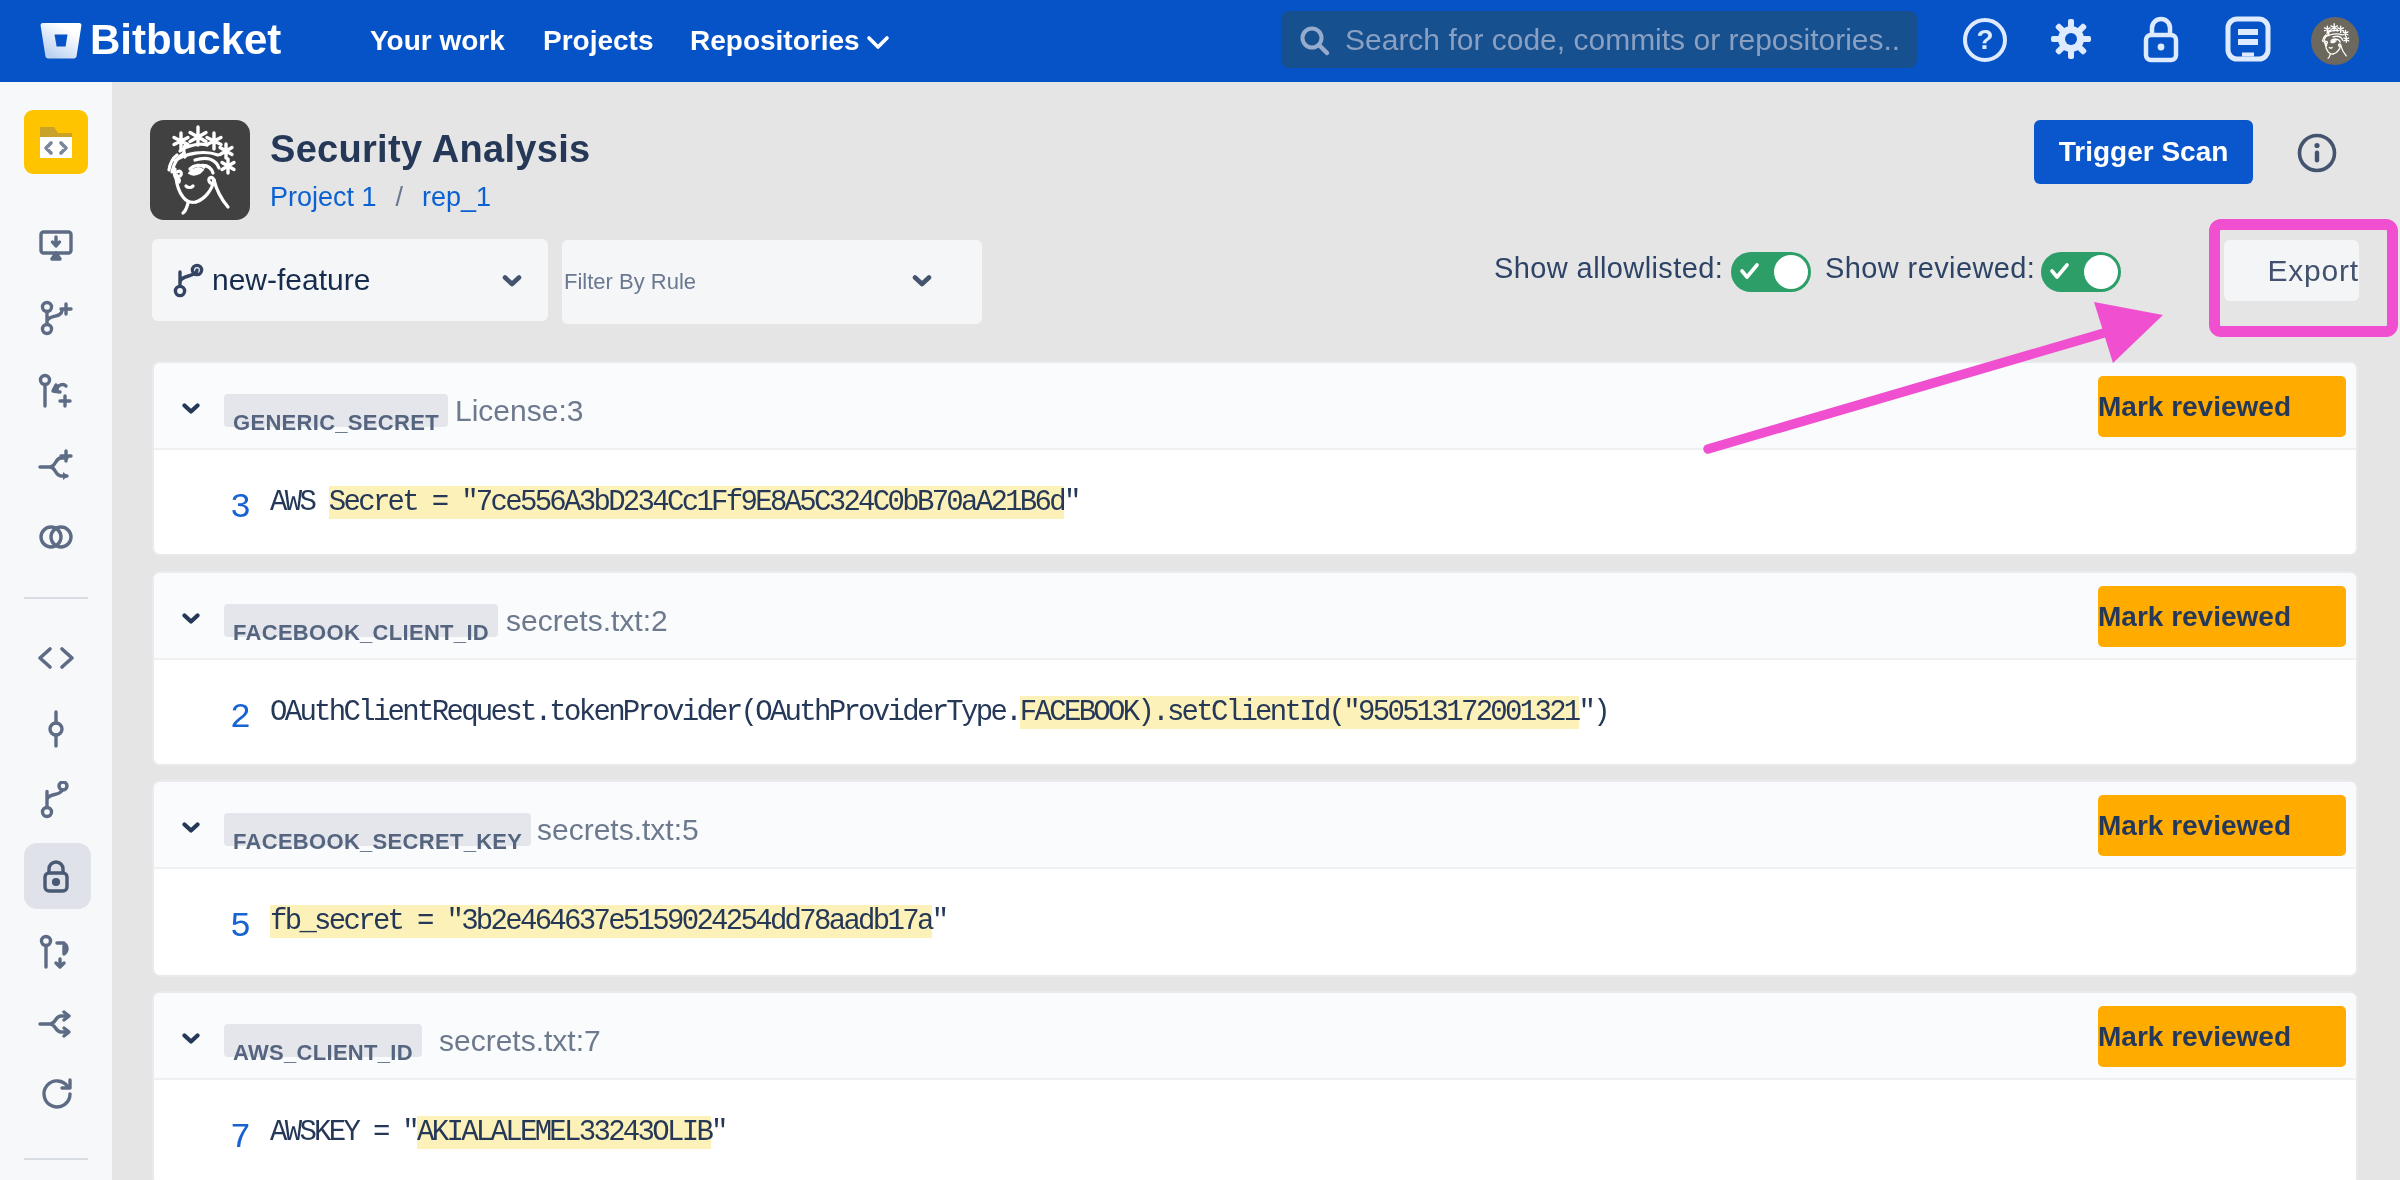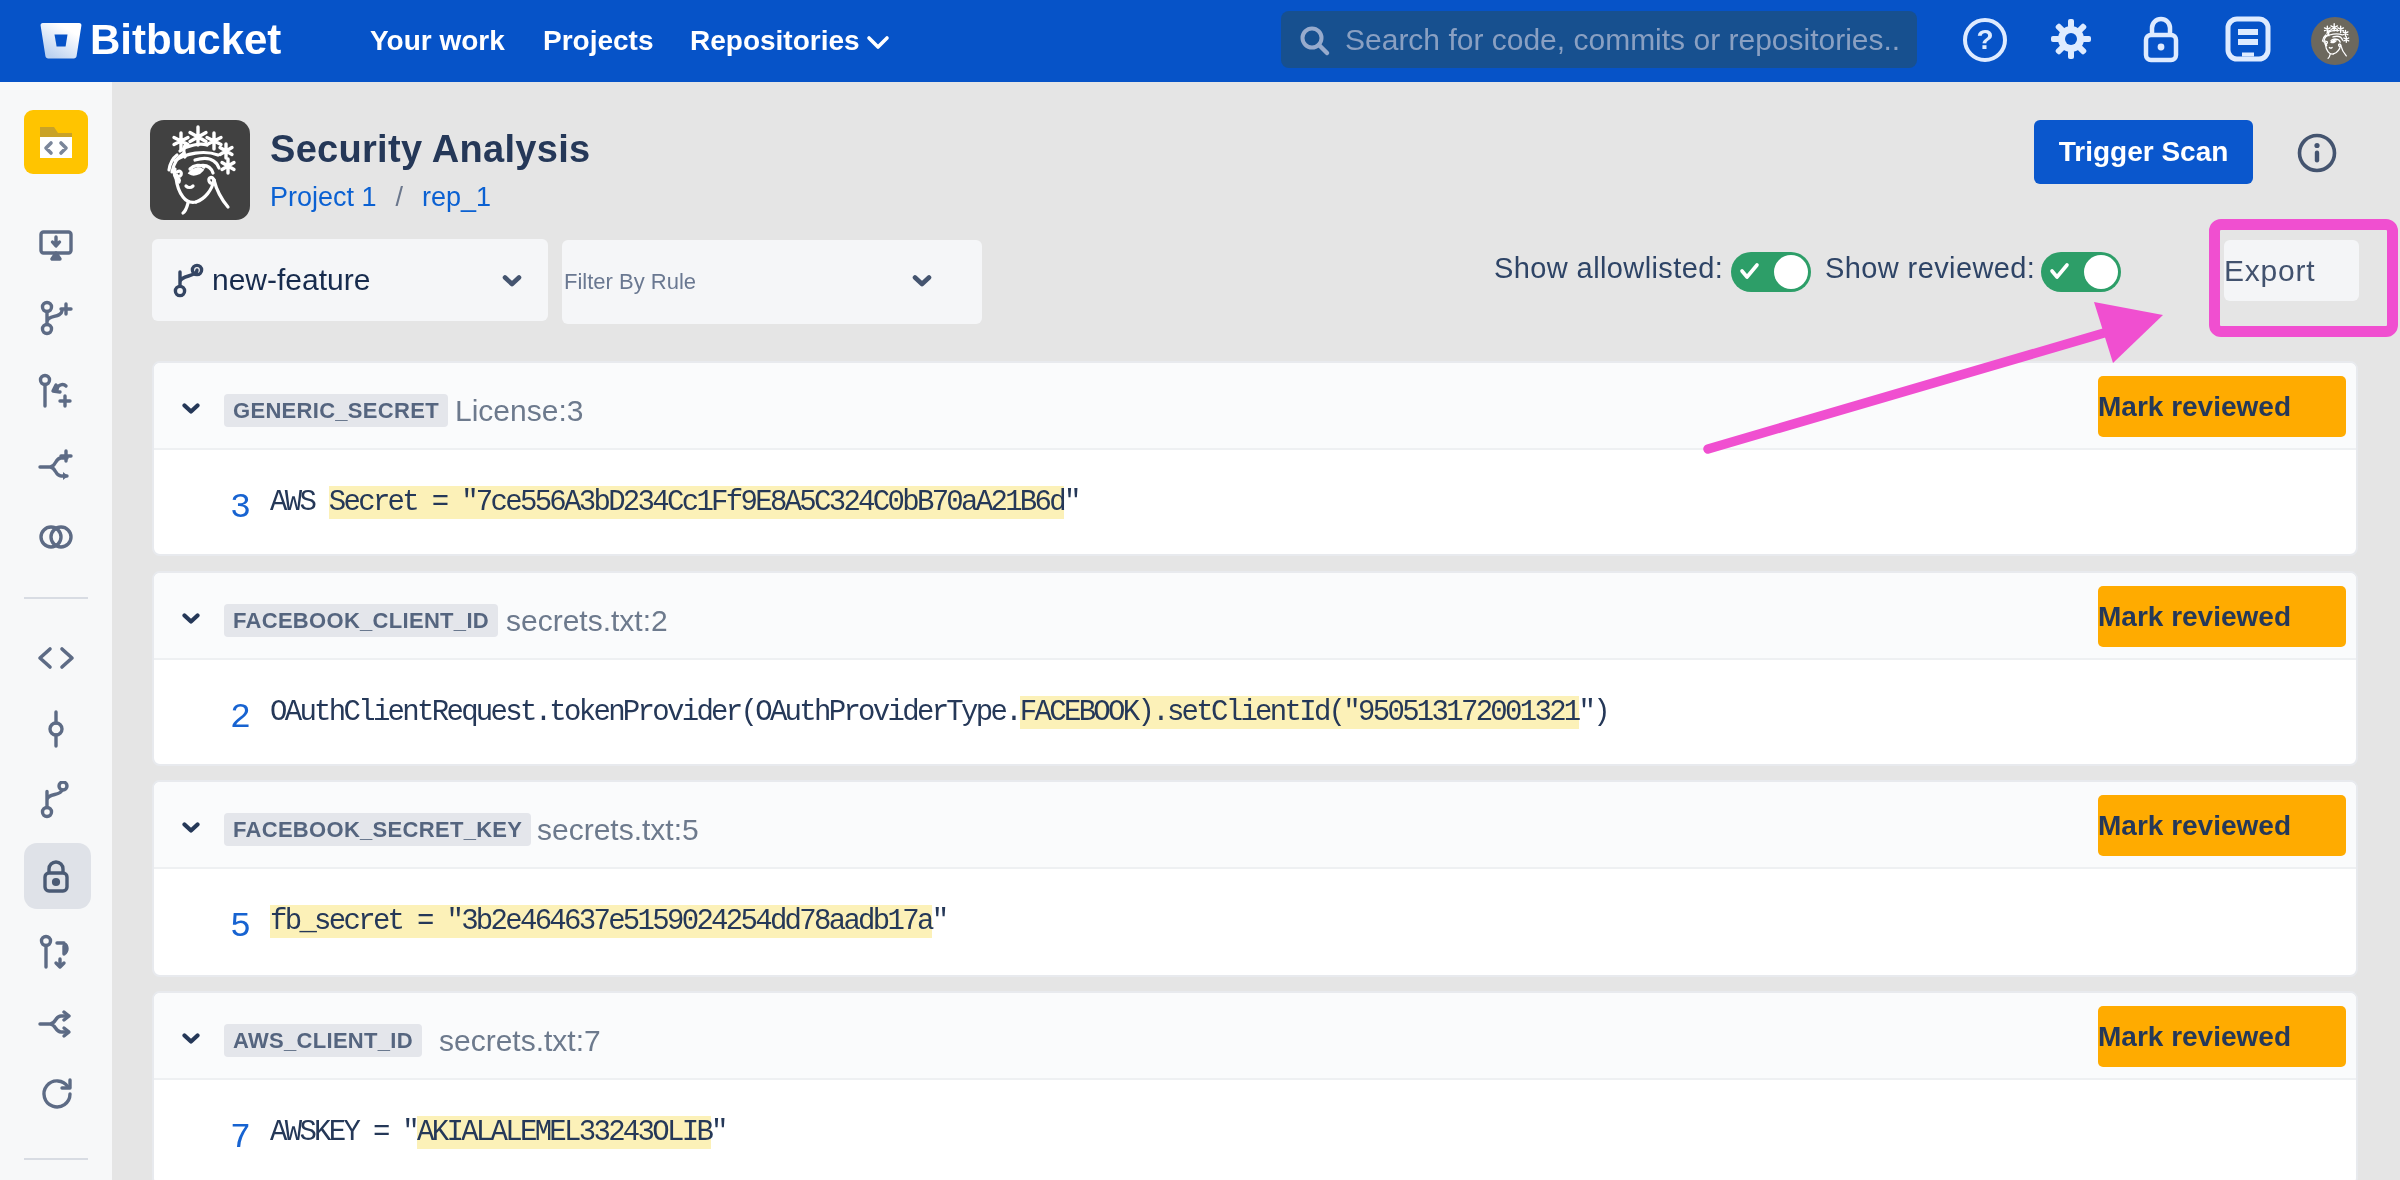--- a/index.html
+++ b/index.html
@@ -5,21 +5,21 @@
 *{margin:0;padding:0;box-sizing:border-box}
 html,body{width:2400px;height:1180px;background:#fff;font-family:"Liberation Sans",sans-serif;overflow:hidden}
 .page{position:relative;width:2400px;height:1180px;background:#e5e5e5}
 .abs{position:absolute}
 .nav{position:absolute;left:0;top:0;width:2400px;height:82px;background:#0653c8}
 .navlink{position:absolute;top:0;height:82px;line-height:82px;color:#fff;font-weight:700;font-size:28px}
 .side{position:absolute;left:0;top:82px;width:112px;height:1098px;background:#f7f8f9}
 .sicon{position:absolute;left:36px;width:40px;height:40px}
 .card{position:absolute;left:152px;width:2206px;border:2px solid #e8eaee;border-radius:8px;background:#fff}
 .chead{position:relative;width:100%;height:87px;background:#fafbfc;border-bottom:2px solid #eef0f2;border-radius:6px 6px 0 0}
-.badge{position:absolute;left:70px;top:31px;height:33px;line-height:33px;background:#e4e6eb;border-radius:4px;padding:0 9px;font-weight:700;font-size:22px;color:#55657f;letter-spacing:.3px}
+.badge{position:absolute;left:70px;top:31px;height:33px;line-height:33px;background:#e4e6eb;border-radius:4px;padding:12px 9px;font-weight:700;font-size:22px;color:#55657f;letter-spacing:.3px}
 .floc{position:absolute;top:31px;height:33px;line-height:33px;font-size:30px;color:#6d7a8d}
 .mark{position:absolute;right:10px;top:13px;width:248px;height:61px;background:#ffab00;border-radius:5px;color:#253858;font-weight:700;font-size:28px;text-align:left;line-height:61px}
 .chev{position:absolute;left:28px;top:40px}
 .codeline{position:absolute;left:0;top:0;width:100%;height:100%;font-family:"Liberation Mono",monospace;font-size:29px;letter-spacing:-2.7px;color:#253858;white-space:pre}
 
 
 .hl{background:#fcf1b8}
 .toggle{position:absolute;width:80px;height:40px;background:#2d9e68;border-radius:20px}
 .knob{position:absolute;right:3px;top:3px;width:34px;height:34px;background:#fff;border-radius:50%}
 .tlabel{position:absolute;font-size:29px;letter-spacing:0.4px;color:#2e4466;font-weight:400}
@@ -230,21 +230,21 @@
       </svg>
 </div>
 <div class="tlabel" style="left:1825px;top:252px">Show reviewed:</div>
 <div class="toggle" style="left:2041px;top:252px">
       <div class="knob"></div>
   <svg class="abs" style="left:8px;top:10px" width="22" height="18" viewBox="0 0 22 18">
         <path d="M3 9l5 6 10-12" fill="none" stroke="#fff" stroke-width="3.6" stroke-linecap="round" stroke-linejoin="round"></path>
       </svg>
 </div>
 
-<div class="abs" style="left:2224px;top:240px;width:135px;height:61px;background:#f4f5f7;border-radius:6px;text-align:left;line-height:61px;font-size:30px;letter-spacing:0.8px;color:#42526e">Export</div>
+<div class="abs" style="left:2224px;top:240px;width:135px;height:61px;background:#f4f5f7;border-radius:6px;text-align:right;line-height:61px;font-size:30px;letter-spacing:0.8px;color:#42526e">Export</div>
 <div class="abs" style="left:2209px;top:219px;width:189px;height:118px;border:11px solid #f04fd0;border-radius:12px"></div>
 <svg class="abs" style="left:1690px;top:280px;z-index:60" width="500" height="180" viewBox="0 0 500 180">
   <line x1="18" y1="169" x2="414" y2="53" stroke="#f04fd0" stroke-width="9.5" stroke-linecap="round"></line>
   <polygon points="473,35 404,22 423,83" fill="#f04fd0"></polygon>
 </svg>
 
 <div class="card" style="top:361px;height:195px">
   <div class="chead">
     <svg class="chev" width="18" height="13" viewBox="0 0 18 13">
           <path d="M2.5 2.5l6.5 6 6.5-6" fill="none" stroke="#253858" stroke-width="4.2" stroke-linecap="round" stroke-linejoin="round"></path>

